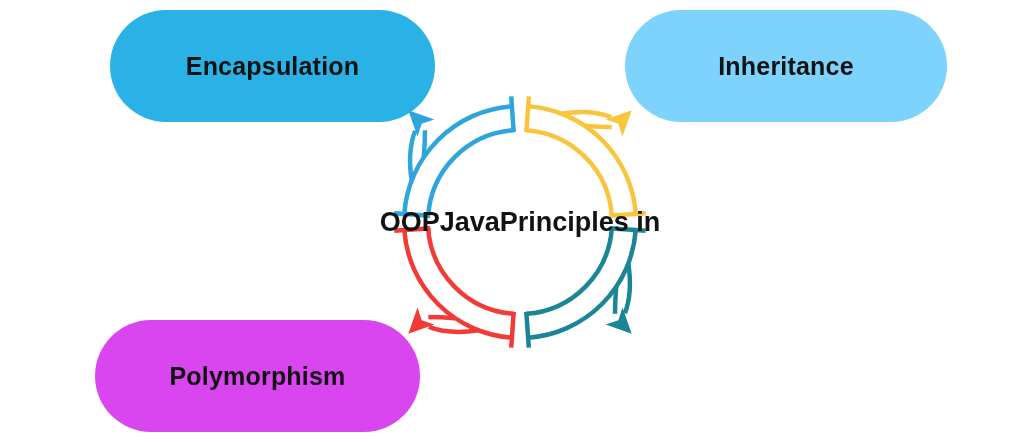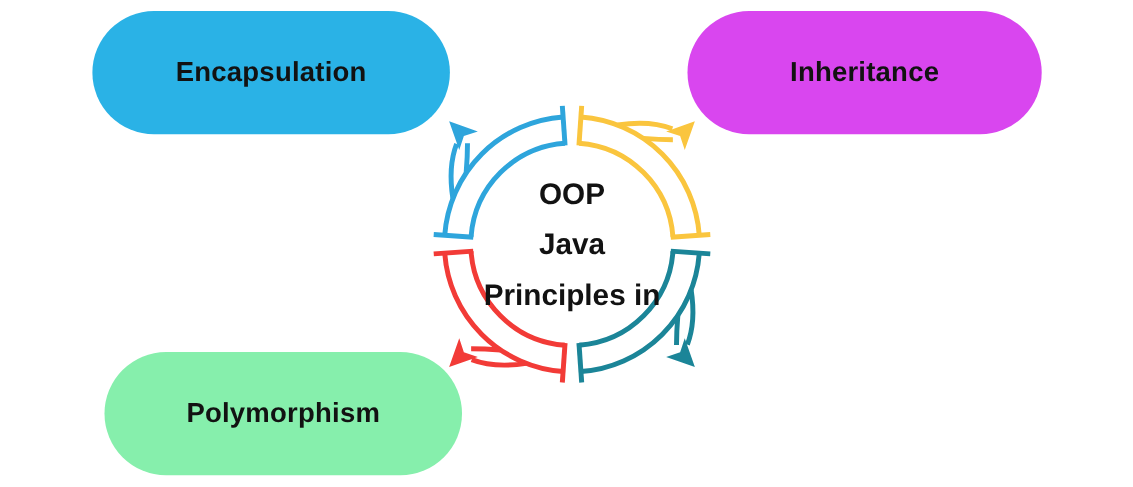--- a/index.html
+++ b/index.html
@@ -14,52 +14,52 @@
   .pill{
     position:absolute;
     height:112px;
     border-radius:56px;
     display:flex;align-items:center;justify-content:center;
     z-index:2;
   }
   .pill span{
     font-size:25px;font-weight:700;color:#121212;letter-spacing:.2px;
   }
-  .pill.tl{left:84px;top:10px;width:325px;}
+  .pill.tl{left:110px;top:10px;width:325px;}
   .pill.tr{left:625px;top:10px;width:322px;}
   .pill.bl{left:95px;top:320px;width:325px;}
   .pill.br{left:625px;top:320px;width:322px;}
 
   #cycle-svg{
     position:absolute;left:360px;top:62px;width:320px;height:320px;z-index:1;
   }
 
   .center-title{
     position:absolute;left:410px;top:153px;width:220px;height:138px;
-    display:flex;flex-direction:column;align-items:center;justify-content:center;
+    display:flex;align-items:center;justify-content:center;
     z-index:3;text-align:left;
   }
   .center-title div{
     font-size:27px;font-weight:700;color:#121212;line-height:46px;white-space:nowrap;
   }
 </style>
 </head>
 <body>
 
 <div class="stage">
 
   <div class="pill tl" style="background: rgb(42, 178, 230);">
     <span>Encapsulation</span>
   </div>
 
-  <div class="pill tr" style="background: #d946ef;">
+  <div class="pill tr" style="background: #7dd3fc;">
     <span>Inheritance</span>
   </div>
 
-  <div class="pill bl" style="background: #86efac;">
+  <div class="pill bl" style="background: #d946ef;">
     <span>Polymorphism</span>
   </div>
 
 
   <svg id="cycle-svg" viewBox="0 0 320 320">
       <g fill="none" stroke="#2EA5DC" stroke-width="4.5">
         <path d="M 44.3 151.9 A 116 116 0 0 1 151.9 44.3"></path>
         <path d="M 68.2 153.6 A 92 92 0 0 1 153.6 68.2"></path>
         <path d="M 70.2 153.7 L 34.3 151.2"></path>
         <path d="M 153.7 70.2 L 151.2 34.3"></path>

